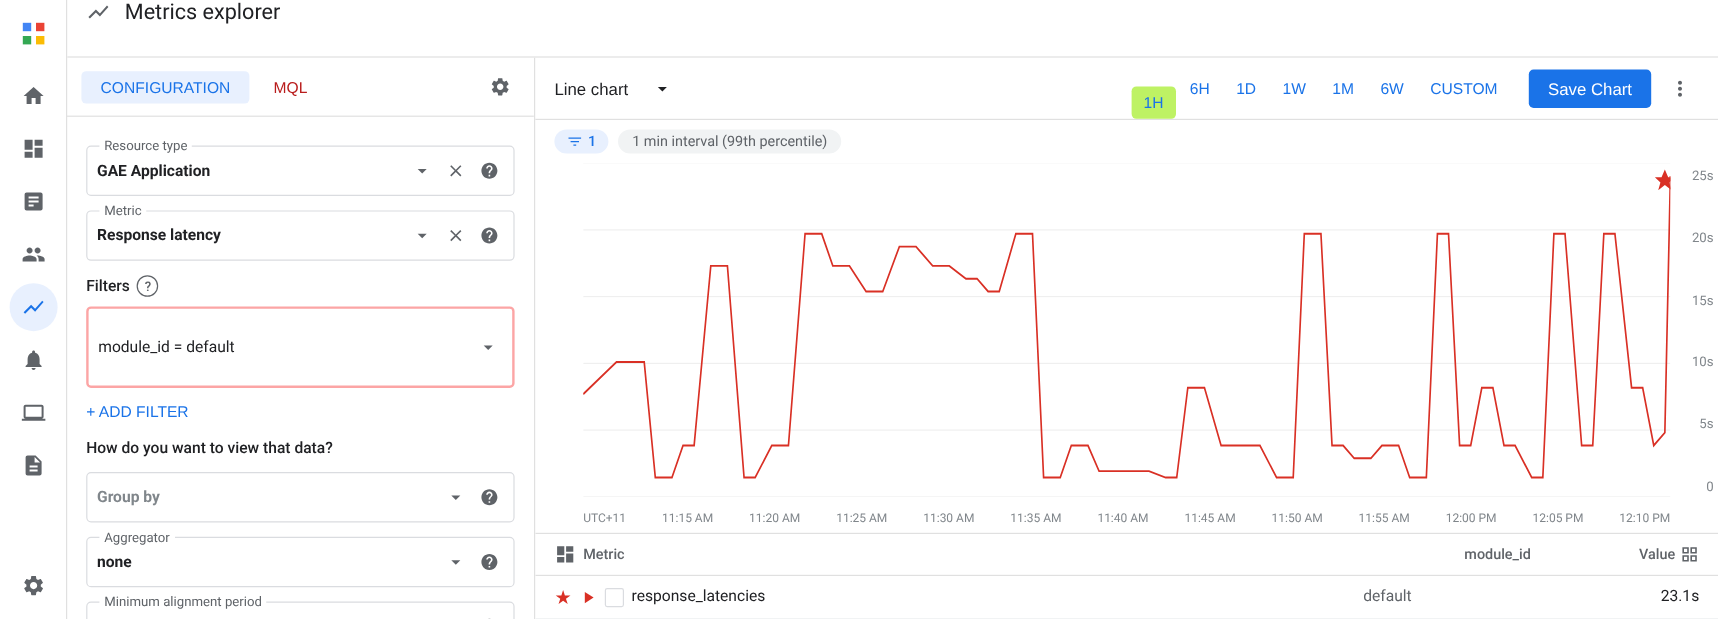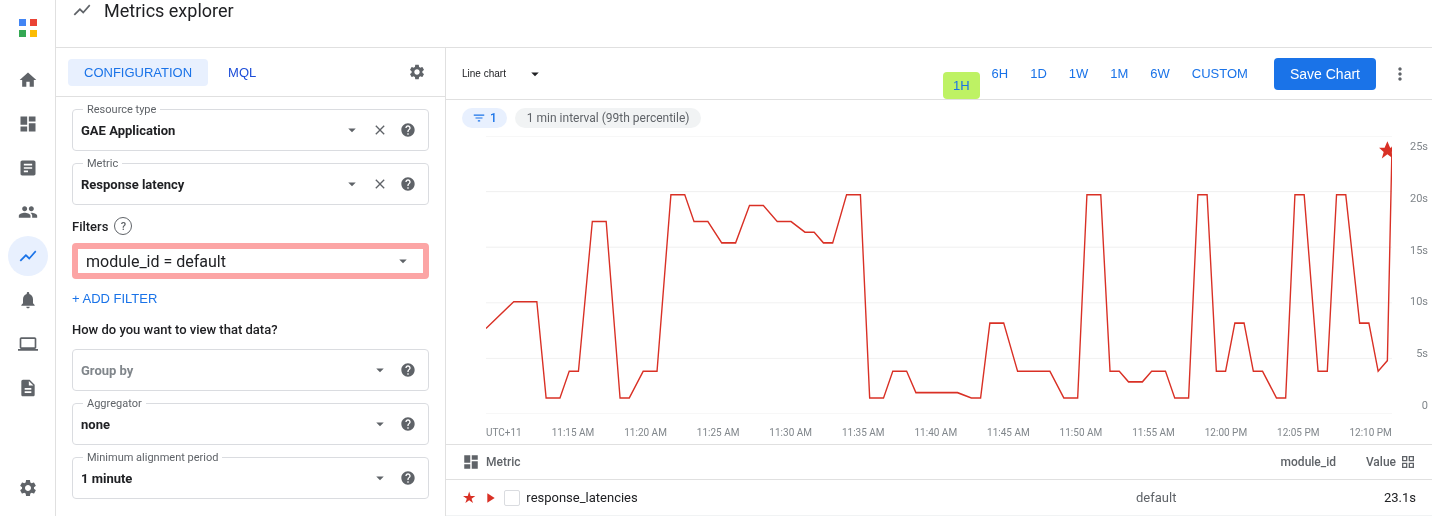--- a/index.html
+++ b/index.html
@@ -15,73 +15,73 @@
     .main { flex: 1; display: flex; flex-direction: column; overflow: hidden; }
 
     
     .top-header { height: 48px; display: flex; align-items: flex-start; padding: 0 16px; border-bottom: 1px solid #e0e0e0; gap: 8px; }
     .app-title { font-size: 18px; font-weight: 400; color: #202124; margin-left: 4px; }
 
     
     .content { flex: 1; display: flex; overflow: hidden; }
 
     
-    .left-panel { width: 390px; border-right: 1px solid #e0e0e0; display: flex; flex-direction: column; overflow-y: auto; flex-shrink: 0; padding: 0; }
+    .left-panel { width: 390px; border-right: 1px solid #e0e0e0; display: flex; flex-direction: column; overflow-y: auto; flex-shrink: 0; padding: 0; gap: 12px; }
 
     
     .tabs { display: flex; align-items: center; padding: 8px 12px; border-bottom: 1px solid #e0e0e0; gap: 4px; }
     .tab { padding: 6px 16px; border-radius: 4px; font-size: 13px; font-weight: 500; cursor: pointer; border: none; background: transparent; }
     .tab.active { background: #e8f0fe; color: #1a73e8; }
-    .tab:not(.active) { color: #1d4ed8; }
+    .tab:not(.active) { color: #b91c1c; }
     .gear-btn { margin-left: auto; width: 32px; height: 32px; display: flex; align-items: center; justify-content: center; border-radius: 50%; cursor: pointer; color: #5f6368; border: none; background: transparent; }
 
     
     .form-section { padding: 12px 16px; }
     .field-group { border: 1px solid #dadce0; border-radius: 4px; margin-bottom: 12px; position: relative; }
     .field-label { font-size: 11px; color: #5f6368; position: absolute; top: -7px; left: 10px; background: #fff; padding: 0 4px; }
     .field-row { display: flex; align-items: center; padding: 6px 8px; min-height: 40px; font-weight: bold; }
     .field-icons { display: flex; align-items: center; gap: 4px; color: #5f6368; }
     .icon-btn { width: 24px; height: 24px; display: flex; align-items: center; justify-content: center; cursor: pointer; border-radius: 50%; border: none; background: transparent; color: #5f6368; }
 
     .filters-header { display: flex; align-items: center; gap: 6px; font-size: 13px; font-weight: 500; margin-bottom: 8px; }
     .help-icon { width: 18px; height: 18px; border-radius: 50%; border: 1px solid #5f6368; display: flex; align-items: center; justify-content: center; font-size: 11px; color: #5f6368; cursor: pointer; flex-shrink: 0; }
 
-    .filter-chip { display: flex; align-items: center; border: 6px solid #fca5a5; border-radius: 4px; padding: 0 8px; font-size: 16px; margin-bottom: 8px; justify-content: space-between; }
+    .filter-chip { display: flex; align-items: center; border: 2px solid #fca5a5; border-radius: 4px; padding: 20px 8px; font-size: 13px; margin-bottom: 8px; justify-content: space-between; }
     .add-filter-btn { display: flex; align-items: center; gap: 4px; color: #1a73e8; font-size: 13px; font-weight: 500; cursor: pointer; border: none; background: transparent; padding: 4px 0; }
 
     .view-question { font-size: 13px; font-weight: 500; margin: 12px 0 12px 0; }
 
     .show-advanced { display: flex; align-items: center; gap: 4px; color: #1a73e8; font-size: 13px; cursor: pointer; border: none; background: transparent; padding: 4px 0; }
 
     
     .right-panel { flex: 1; display: flex; flex-direction: column; overflow: hidden; }
 
     
     .chart-toolbar { display: flex; align-items: center; padding: 8px 16px; border-bottom: 1px solid #e0e0e0; gap: 8px; height: 52px; }
-    .chart-type-btn { display: flex; align-items: center; gap: 20px; font-size: 10px; color: #202124; cursor: pointer; border: none; background: transparent; font-weight: 400; }
+    .chart-type-btn { display: flex; align-items: center; gap: 20px; font-size: 14px; color: #202124; cursor: pointer; border: none; background: transparent; font-weight: 400; }
     .time-btns { margin-left: auto; display: flex; align-items: center; gap: 2px; }
     .time-btn { padding: 6px 10px; font-size: 13px; font-weight: 500; color: #1a73e8; border: none; background: transparent; cursor: pointer; border-radius: 4px; }
     .time-btn.active { background: #bef264; color: #1a73e8; margin-top: 24px; }
     .save-chart-btn { background: #1a73e8; color: #fff; border: none; border-radius: 4px; padding: 8px 16px; font-size: 14px; font-weight: 500; cursor: pointer; margin-left: 8px; }
     .more-btn { width: 32px; height: 32px; display: flex; align-items: center; justify-content: center; color: #5f6368; cursor: pointer; border: none; background: transparent; border-radius: 50%; }
 
     
     .chart-legend-bar { display: flex; align-items: center; padding: 8px 16px; gap: 8px; }
     .legend-badge { background: #e8f0fe; color: #1a73e8; border-radius: 12px; padding: 3px 10px; font-size: 12px; font-weight: 500; display: flex; align-items: center; gap: 4px; cursor: pointer; }
     .interval-badge { background: #f1f3f4; color: #5f6368; border-radius: 12px; padding: 3px 12px; font-size: 12px; cursor: pointer; }
 
     
     .chart-area { flex: 1; position: relative; overflow: hidden; padding: 8px 0; min-height: 0; }
     svg.chart-svg { width: 100%; height: 100%; }
 
     
     .data-table { border-top: 1px solid #e0e0e0; flex-shrink: 0; }
     .table-header { display: flex; align-items: center; padding: 8px 16px; border-bottom: 1px solid #e0e0e0; font-size: 12px; color: #5f6368; font-weight: 500; }
     .table-header .col-metric { display: flex; align-items: center; gap: 6px; flex: 1; }
-    .table-header .col-module { width: 200px; text-align: right; padding-left: 24px; }
+    .table-header .col-module { width: 200px; text-align: center; padding-left: 24px; }
     .table-header .col-value { width: 80px; text-align: right; display: flex; align-items: center; justify-content: flex-end; gap: 4px; }
     .table-row { display: flex; align-items: center; padding: 8px 16px; border-bottom: 1px solid #f1f3f4; font-size: 13px; }
     .table-row .col-metric { display: flex; align-items: center; gap: 6px; flex: 1; }
     .table-row .col-module { width: 200px; color: #5f6368; }
     .table-row .col-value { width: 80px; text-align: right; }
     .star-icon { color: #d93025; font-size: 16px; }
     .checkbox { width: 16px; height: 16px; border: 1px solid #dadce0; border-radius: 2px; display: inline-block; cursor: pointer; flex-shrink: 0; }
 
     
     .y-axis-labels { position: absolute; right: 8px; top: 0; bottom: 30px; display: flex; flex-direction: column; justify-content: space-between; font-size: 11px; color: #80868b; text-align: right; padding: 4px 0; }

